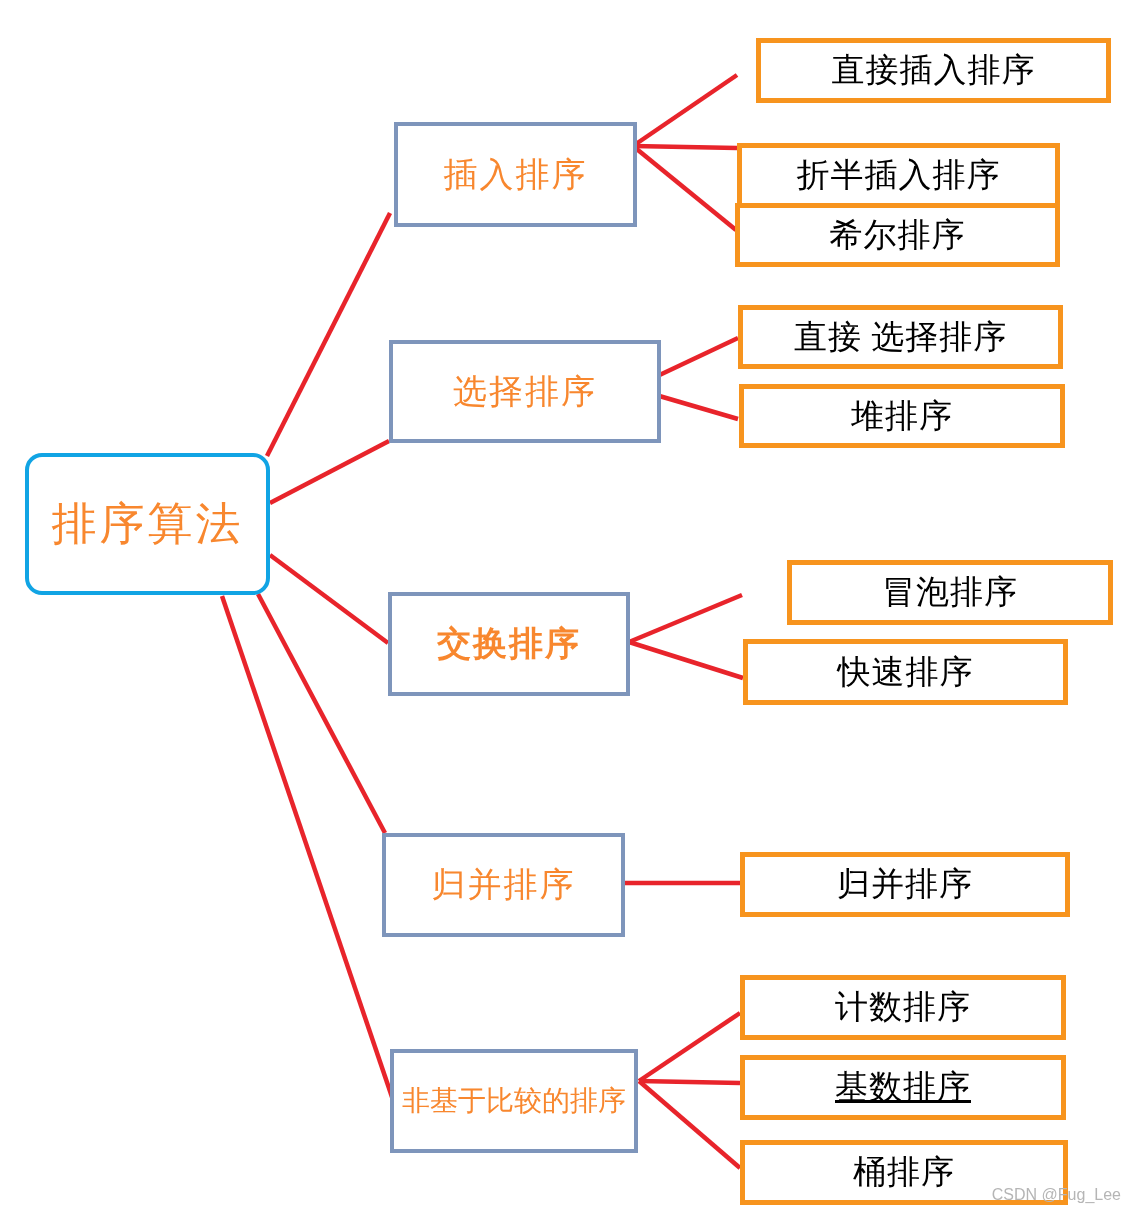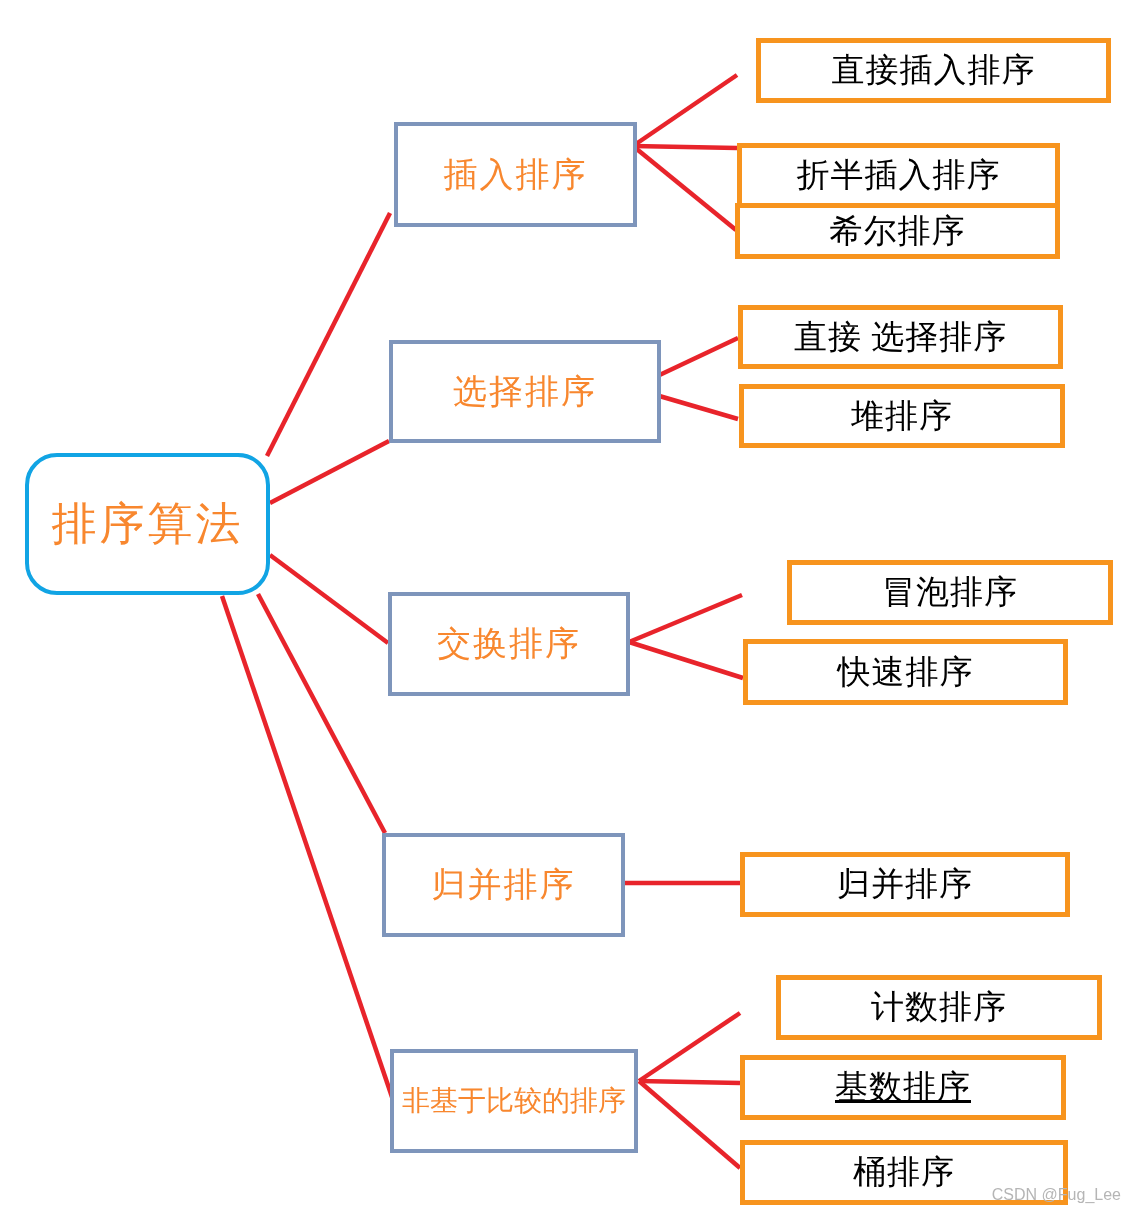--- a/index.html
+++ b/index.html
@@ -27,21 +27,21 @@
     display: flex;
     align-items: center;
     justify-content: center;
     background: #ffffff;
     z-index: 2;
     white-space: nowrap;
     line-height: 1;
   }
   .node.root {
     border: 4px solid var(--root-border, #11A4E4);
-    border-radius: 32px;
+    border-radius: 17px;
     color: var(--accent-text, #F8872E);
     font-size: 45px;
     letter-spacing: 3px;
   }
   .node.branch {
     border: 4px solid var(--branch-border, #7E95BB);
     color: var(--accent-text, #F8872E);
     font-size: 34px;
     letter-spacing: 2px;
   }
@@ -88,27 +88,27 @@
       <line x1="625" y1="883" x2="740" y2="883" stroke="#E8242B" stroke-width="4.5"></line>
       <line x1="639" y1="1081" x2="740" y2="1013" stroke="#E8242B" stroke-width="4.5"></line>
       <line x1="639" y1="1081" x2="740" y2="1083" stroke="#E8242B" stroke-width="4.5"></line>
       <line x1="639" y1="1081" x2="740" y2="1168" stroke="#E8242B" stroke-width="4.5"></line>
     </svg>
 
   <div class="watermark">CSDN @Fug_Lee</div>
 <div class="node root" style="left: 25px; top: 453px; width: 245px; height: 142px;">排序算法</div>
     <div class="node branch" style="left: 394px; top: 110px; width: 243px; height: 105px; margin-top: 12px;">插入排序</div>
     <div class="node branch" style="left: 389px; top: 340px; width: 272px; height: 103px;">选择排序</div>
-    <div class="node branch" style="left: 388px; top: 592px; width: 242px; height: 104px;">交换排序</div>
+    <div class="node branch" style="left: 388px; top: 592px; width: 242px; height: 104px; font-weight: bold;">交换排序</div>
     <div class="node branch" style="left: 382px; top: 833px; width: 243px; height: 104px;">归并排序</div>
     <div class="node branch small" style="left: 390px; top: 1049px; width: 248px; height: 104px;">非基于比较的排序</div>
     <div class="node leaf" style="left: 756px; top: 38px; width: 355px; height: 65px;">直接插入排序</div>
     <div class="node leaf" style="left: 737px; top: 118px; width: 323px; height: 65px; margin-top: 25px;">折半插入排序</div>
-    <div class="node leaf" style="left: 735px; top: 203px; width: 325px; height: 56px;">希尔排序</div>
+    <div class="node leaf" style="left: 735px; top: 203px; width: 325px; height: 64px;">希尔排序</div>
     <div class="node leaf" style="left: 738px; top: 305px; width: 325px; height: 64px;">直接 选择排序</div>
     <div class="node leaf" style="left: 739px; top: 384px; width: 326px; height: 64px;">堆排序</div>
     <div class="node leaf" style="left: 742px; top: 560px; width: 326px; height: 65px; margin-left: 45px;">冒泡排序</div>
     <div class="node leaf" style="left: 743px; top: 639px; width: 325px; height: 66px;">快速排序</div>
     <div class="node leaf" style="left: 740px; top: 852px; width: 330px; height: 65px;">归并排序</div>
-    <div class="node leaf" style="left: 740px; top: 975px; width: 326px; height: 65px; margin-left: 36px;">计数排序</div>
+    <div class="node leaf" style="left: 740px; top: 975px; width: 326px; height: 65px;">计数排序</div>
     <div class="node leaf" style="left: 740px; top: 1055px; width: 326px; height: 65px; text-decoration: underline;">基数排序</div>
     <div class="node leaf" style="left: 740px; top: 1140px; width: 328px; height: 65px;">桶排序</div>
   </div>
 
 </body></html>

